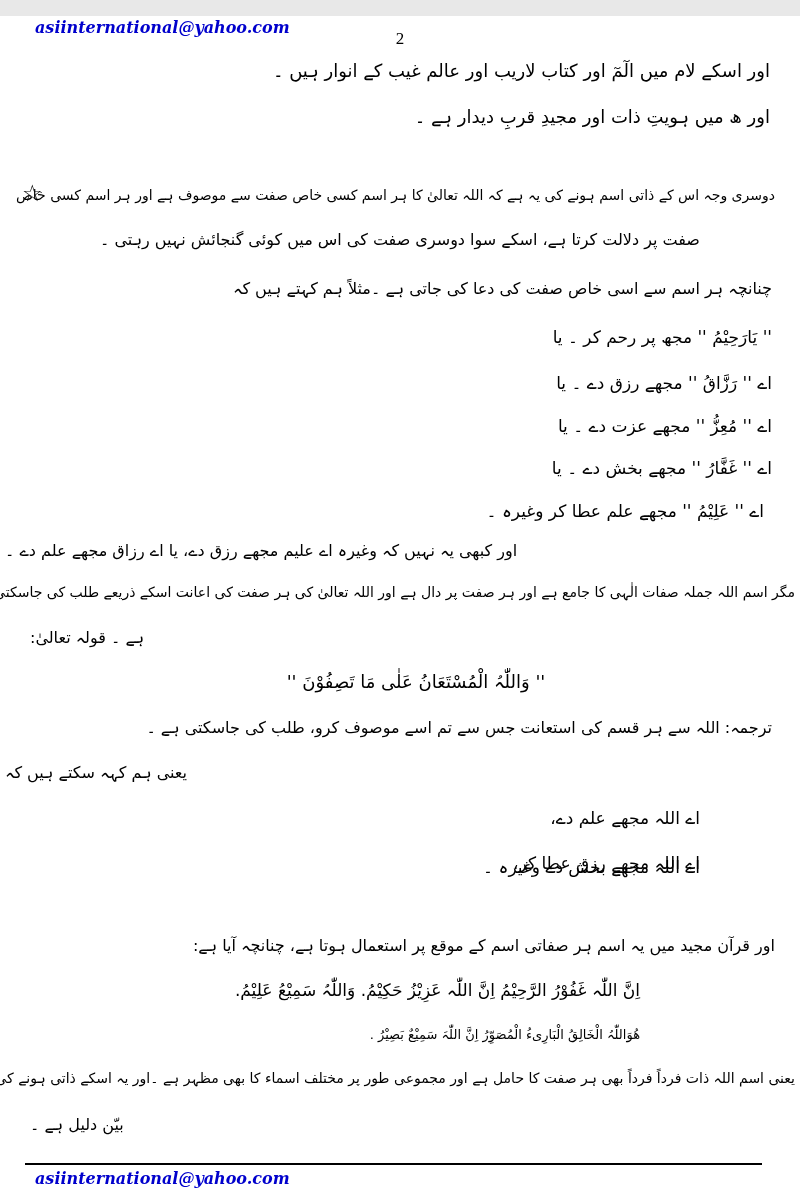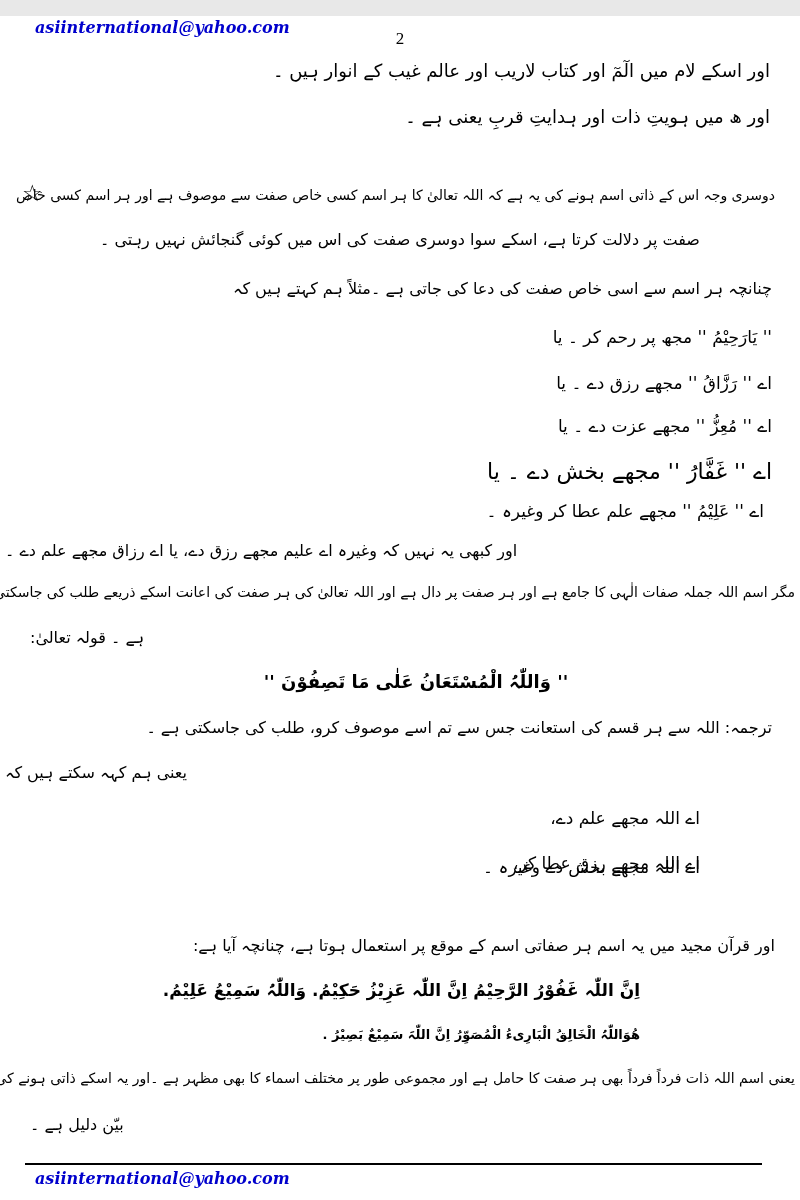--- a/index.html
+++ b/index.html
@@ -45,43 +45,43 @@
   .line {
     position:absolute;
     direction:rtl;
     unicode-bidi:embed;
     color:#000;
     white-space:nowrap;
     font-family:"DejaVu Sans", sans-serif;
     line-height:1.4;
     text-align:center;
   }
-  .line.bold { font-weight:bold;padding-left:32px; }
+  .line.bold { font-weight:normal;padding-left:32px; }
   .line.center { left:0; right:0; text-align:center; }
 </style>
 </head>
 <body>
 
 <div class="page">
 
   <div class="hdr-email">asiinternational@yahoo.com</div>
   <div class="page-num">2</div>
 
   <div class="star">☆</div>
 
   <div id="text-body">
       <div class="line" style="top: 42px; font-size: 18px; right: 30px;">اور اسکے لام میں الٓمٓ اور کتاب لاریب اور عالم غیب کے انوار ہیں ۔</div>
-      <div class="line" style="top: 88px; font-size: 18px; right: 30px;">اور ھ میں ہویتِ ذات اور ہدایتِ قربِ یعنی ہے ۔</div>
+      <div class="line" style="top: 88px; font-size: 18px; right: 30px;">اور ھ میں ہویتِ ذات اور مجیدِ قربِ دیدار ہے ۔</div>
       <div class="line" style="top: 170px; font-size: 14px; right: 25px;">دوسری وجہ اس کے ذاتی اسم ہونے کی یہ ہے کہ اللہ تعالیٰ کا ہر اسم کسی خاص صفت سے موصوف ہے اور ہر اسم کسی خاص</div>
       <div class="line center" style="top: 213px; font-size: 16px;">صفت پر دلالت کرتا ہے، اسکے سوا دوسری صفت کی اس میں کوئی گنجائش نہیں رہتی ۔</div>
       <div class="line" style="top: 262px; font-size: 16px; right: 28px;">چنانچہ ہر اسم سے اسی خاص صفت کی دعا کی جاتی ہے ۔مثلاً ہم کہتے ہیں کہ</div>
       <div class="line" style="top: 310px; font-size: 17px; right: 28px;">'' یَارَحِیْمُ '' مجھ پر رحم کر ۔ یا</div>
       <div class="line" style="top: 356px; font-size: 17px; right: 28px;">اے '' رَزَّاقُ '' مجھے رزق دے ۔ یا</div>
       <div class="line" style="top: 399px; font-size: 17px; right: 28px;">اے '' مُعِزُّ '' مجھے عزت دے ۔ یا</div>
-      <div class="line" style="top: 441px; font-size: 22px; right: 28px;">اے '' غَفَّارُ '' مجھے بخش دے ۔ یا</div>
+      <div class="line" style="top: 441px; font-size: 17px; right: 28px;">اے '' غَفَّارُ '' مجھے بخش دے ۔ یا</div>
       <div class="line" style="top: 484px; font-size: 17px; right: 36px;">اے '' عَلِیْمُ '' مجھے علم عطا کر وغیرہ ۔</div>
       <div class="line" style="top: 524px; font-size: 16px; left: 5px;">اور کبھی یہ نہیں کہ وغیرہ اے علیم مجھے رزق دے، یا اے رزاق مجھے علم دے ۔</div>
       <div class="line" style="top: 567px; font-size: 14px; right: 5px;">مگر اسم اللہ جملہ صفات الٰہی کا جامع ہے اور ہر صفت پر دال ہے اور اللہ تعالیٰ کی ہر صفت کی اعانت اسکے ذریعے طلب کی جاسکتی</div>
       <div class="line" style="top: 611px; font-size: 16px; left: 30px;">ہے ۔ قولہ تعالیٰ:</div>
       <div class="line bold center" style="top: 653px; font-size: 18px;">'' وَاللّٰہُ الْمُسْتَعَانُ عَلٰی مَا تَصِفُوْنَ ''</div>
       <div class="line" style="top: 701px; font-size: 16px; right: 28px;">ترجمہ: اللہ سے ہر قسم کی استعانت جس سے تم اسے موصوف کرو، طلب کی جاسکتی ہے ۔</div>
       <div class="line" style="top: 746px; font-size: 16px; left: 5px;">یعنی ہم کہہ سکتے ہیں کہ</div>
       <div class="line" style="top: 791px; font-size: 17px; right: 100px;">اے اللہ مجھے علم دے،</div>
       <div class="line" style="top: 836px; font-size: 17px; right: 100px;">اے اللہ مجھے رزق عطا کر،</div>
       <div class="line" style="top: 840px; font-size: 17px; right: 100px;">اے اللہ مجھے بخش دے وغیرہ ۔</div>

